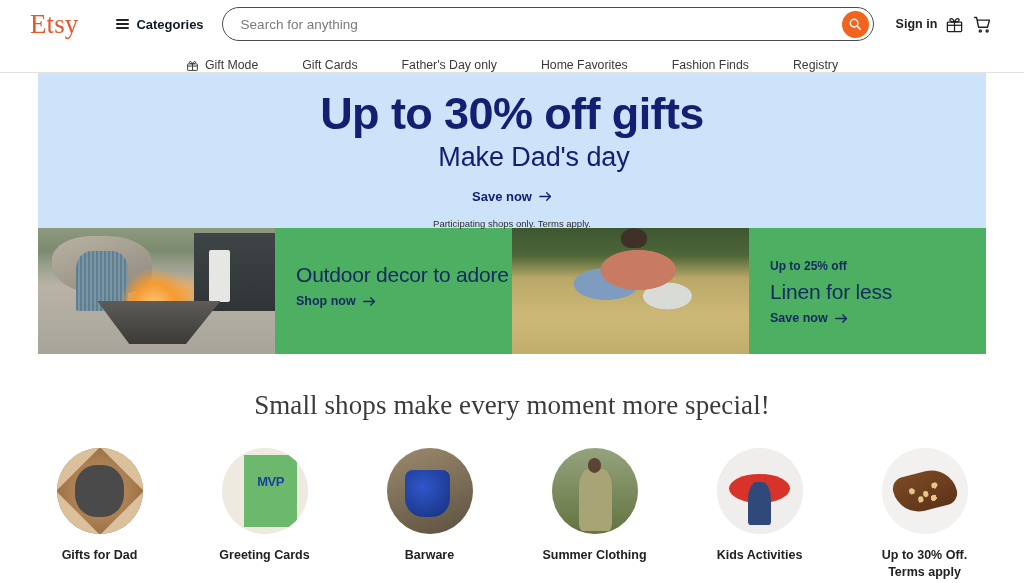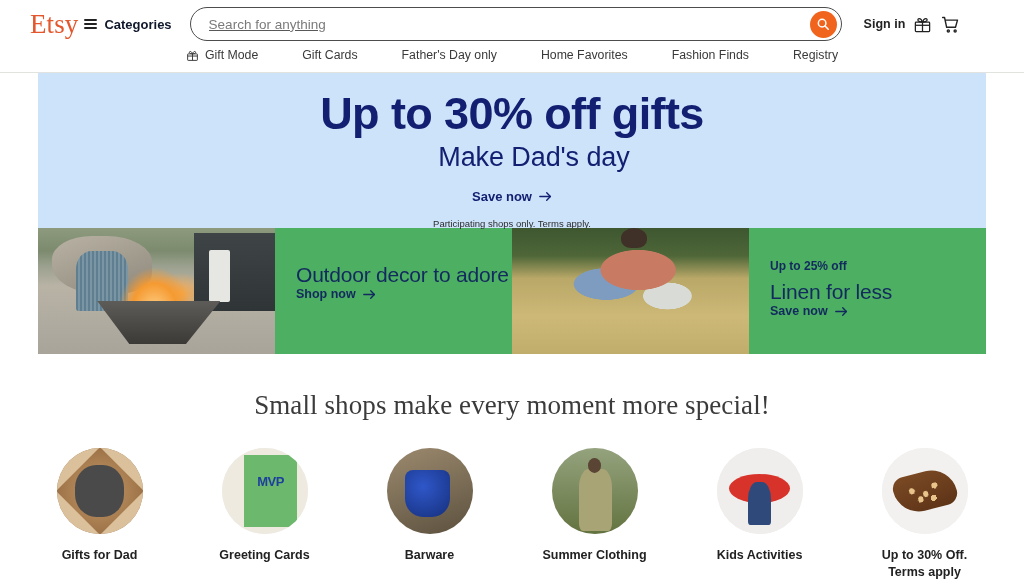--- a/index.html
+++ b/index.html
@@ -18,21 +18,21 @@
     align-items: center;
     padding: 0 16px 0 30px;
     background: #ffffff;
   }
   .logo {
     font-family: "Liberation Serif", serif;
     font-size: 27px;
     color: #e4572d;
     letter-spacing: .1px;
     line-height: 1;
-    margin-right: 6px;
+    margin-right: 38px;
     user-select: none;
   }
   .categories {
     display: flex;
     align-items: center;
     gap: 7px;
     font-size: 13px;
     font-weight: bold;
     color: #0f172a;
     margin-right: 18px;
@@ -62,21 +62,20 @@
     padding: 0 4px 0 18px;
   }
   .search-input {
     flex: 1;
     border: none;
     outline: none;
     font-size: 13.5px;
     color: #595959;
     background: transparent;
     font-family: "Liberation Sans", sans-serif;
-    text-decoration: underline;
   }
   .search-input::placeholder { color: #7a7a7a; opacity: 1; }
   .search-btn {
     width: 27px; height: 27px;
     border-radius: 50%;
     background: #f1641e;
     border: none;
     display: flex; align-items: center; justify-content: center;
     cursor: pointer;
     flex: none;
@@ -97,21 +96,21 @@
   }
   .icon-btn {
     display: flex; align-items: center; justify-content: center;
     cursor: pointer; background: none; border: none; padding: 0;
   }
 
   
   .subnav {
     height: 25px;
     display: flex;
-    align-items: flex-start;
+    align-items: flex-end;
     justify-content: center;
     gap: 0;
     border-bottom: 1px solid #e1e3df;
     background: #fff;
   }
   .subnav-item {
     font-size: 12.3px;
     color: #3a3a3a;
     padding: 0 22px;
     cursor: pointer;
@@ -174,20 +173,21 @@
   .promo-eyebrow { font-size: 12px; font-weight: bold; color: #132a5e; }
   .promo-title {
     font-size: 21px;
     color: #132a5e;
     line-height: 1.2;
     margin-top: 6px;
     max-width: 215px;
     letter-spacing: -.2px;
   }
   .promo-cta {
+    margin-top: 7px;
     font-size: 12.5px;
     font-weight: bold;
     color: #132a5e;
     display: flex; align-items: center; gap: 7px;
     cursor: pointer;
   }
   .promo-text.right { padding-top: 31px; }
 
   
   .shops { padding-top: 36px; text-align: center; }

